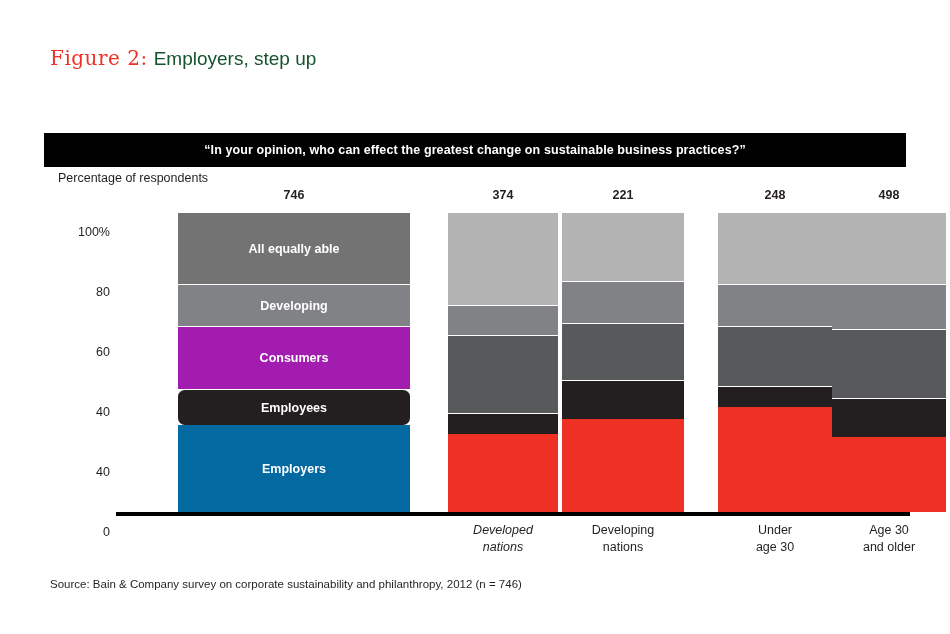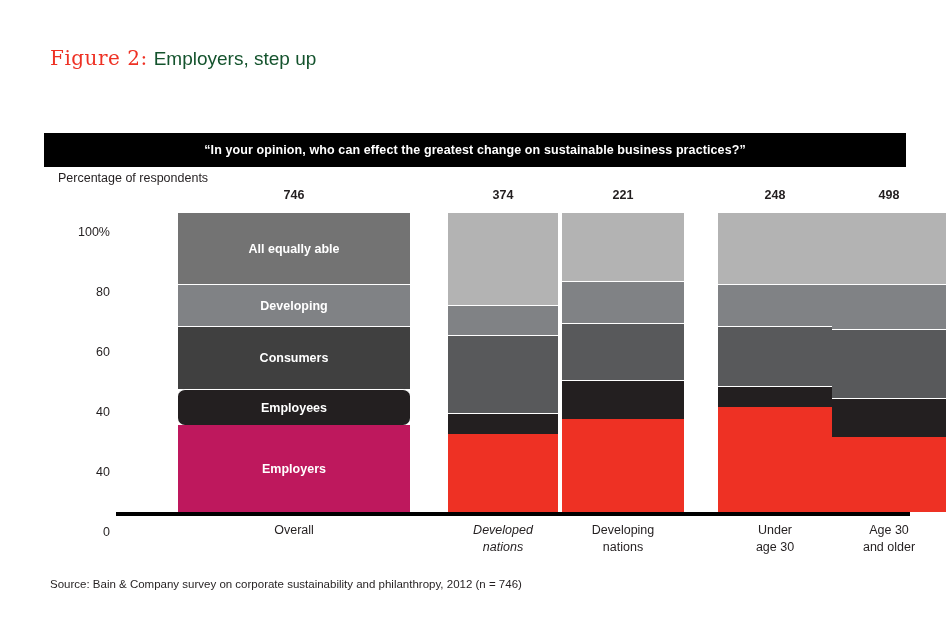--- a/index.html
+++ b/index.html
@@ -198,27 +198,27 @@
   <div class="bars" id="bars">
       <div class="group" style="left: 62px; width: 232px;">
         <div class="bar-total">746</div>
         <div class="bar">
           <div class="seg" style="background: #737373; height: 72px;">
             <span class="seg-label">All equally able</span>
           </div>
           <div class="seg" style="background: rgb(128, 130, 133); height: 42px;">
             <span class="seg-label">Developing</span>
           </div>
-          <div class="seg" style="background: #404040; height: 63px;">
+          <div class="seg" style="background: #a21caf; height: 63px;">
             <span class="seg-label">Consumers</span>
           </div>
           <div class="seg" style="background: rgb(35, 31, 32); height: 36px; border-radius: 7px;">
             <span class="seg-label">Employees</span>
           </div>
-          <div class="seg" style="background: #be185d; height: 87px;">
+          <div class="seg" style="background: #0369a1; height: 87px;">
             <span class="seg-label">Employers</span>
           </div>
         </div>
       </div>
       <div class="group" style="left: 332px; width: 110px;">
         <div class="bar-total">374</div>
         <div class="bar">
           <div class="seg" style="background: rgb(179, 179, 179); height: 93px;"></div>
           <div class="seg" style="background: rgb(128, 130, 133); height: 30px;"></div>
           <div class="seg" style="background: rgb(88, 89, 91); height: 78px;"></div>
@@ -252,23 +252,20 @@
           <div class="seg" style="background: rgb(179, 179, 179); height: 72px;"></div>
           <div class="seg" style="background: rgb(128, 130, 133); height: 45px;"></div>
           <div class="seg" style="background: rgb(88, 89, 91); height: 69px;"></div>
           <div class="seg" style="background: rgb(35, 31, 32); height: 39px;"></div>
           <div class="seg" style="background: rgb(238, 49, 36); height: 75px;"></div>
         </div>
       </div>
     </div>
   <div class="xaxis"></div>
   <div class="catlabels" id="catlabels">
-      <div class="cat" style="left: 62px; width: 232px;">
-        <div>Overall</div>
-      </div>
       <div class="cat" style="left: 332px; width: 110px; font-style: italic;">
         <div>Developed</div>
         <div>nations</div>
       </div>
       <div class="cat" style="left: 446px; width: 122px;">
         <div>Developing</div>
         <div>nations</div>
       </div>
       <div class="cat" style="left: 602px; width: 114px;">
         <div>Under</div>

